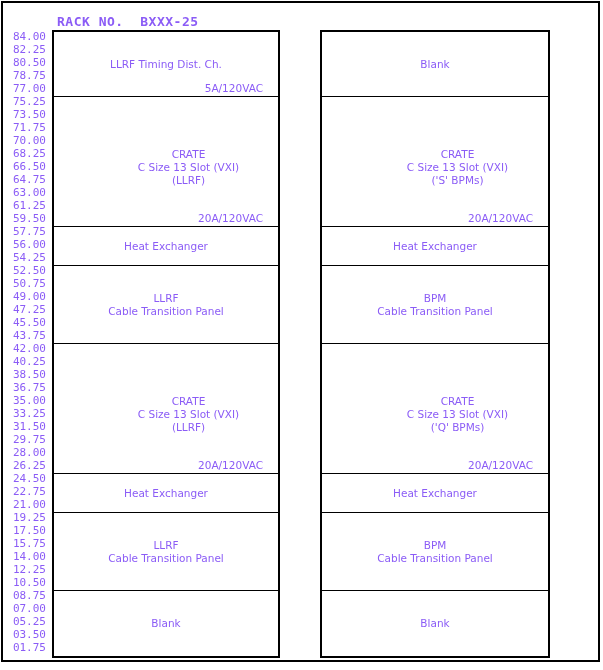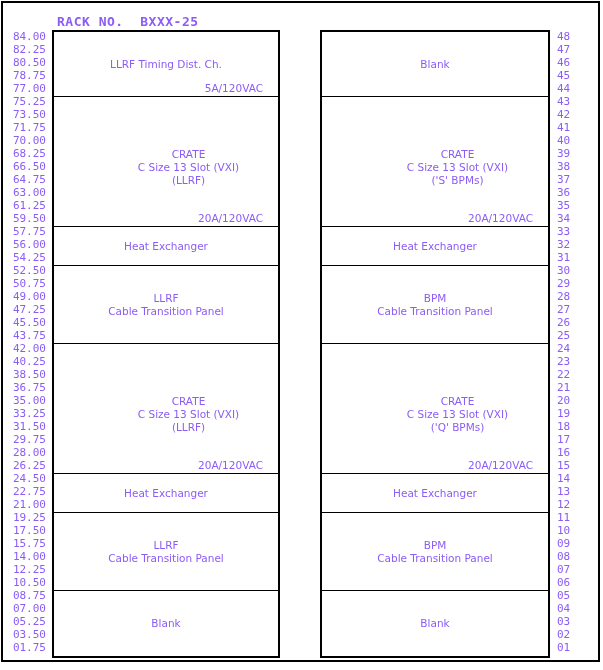--- a/index.html
+++ b/index.html
@@ -116,68 +116,20 @@
 17.50
 15.75
 14.00
 12.25
 10.50
 08.75
 07.00
 05.25
 03.50
 01.75</div>
-  <div class="scale scale-b">48
-47
-46
-45
-44
-43
-42
-41
-40
-39
-38
-37
-36
-35
-34
-33
-32
-31
-30
-29
-28
-27
-26
-25
-24
-23
-22
-21
-20
-19
-18
-17
-16
-15
-14
-13
-12
-11
-10
-09
-08
-07
-06
-05
-04
-03
-02
-01</div>
 
   <div class="box box-a">
     <div class="section h5">
       <div class="lines">LLRF Timing Dist. Ch.</div>
       <div class="psu">5A/120VAC</div>
     </div>
     <div class="section h10 crate">
       <div class="lines">CRATE
 C Size 13 Slot (VXI)
 (LLRF)</div>

